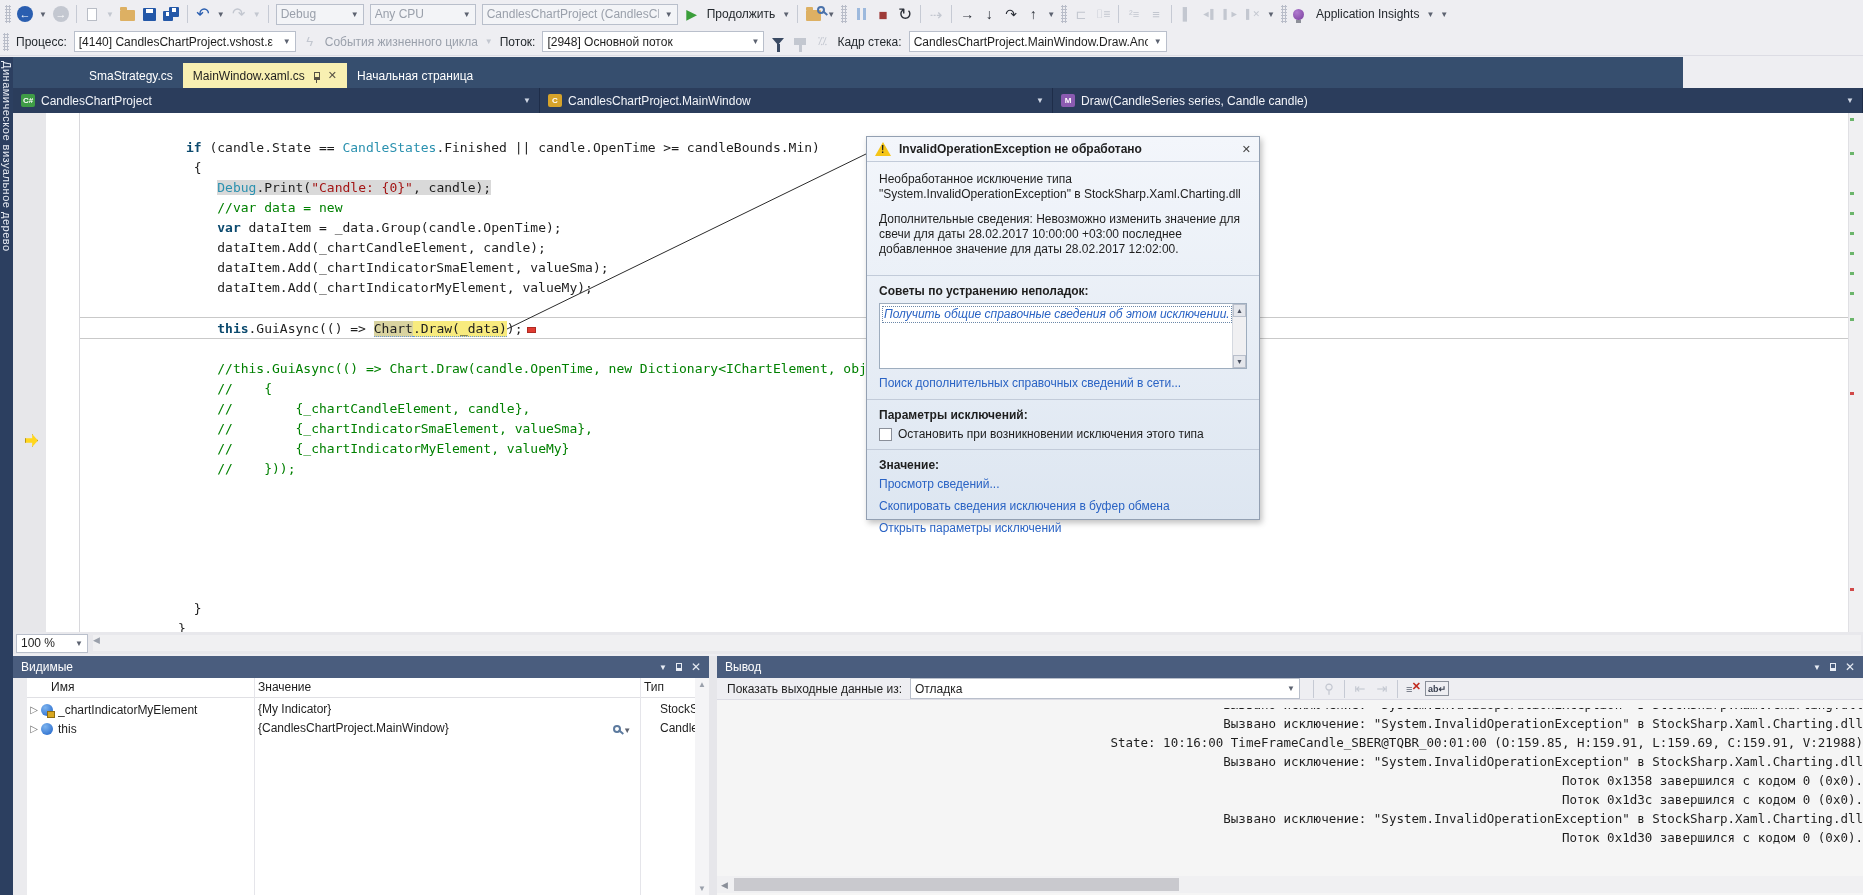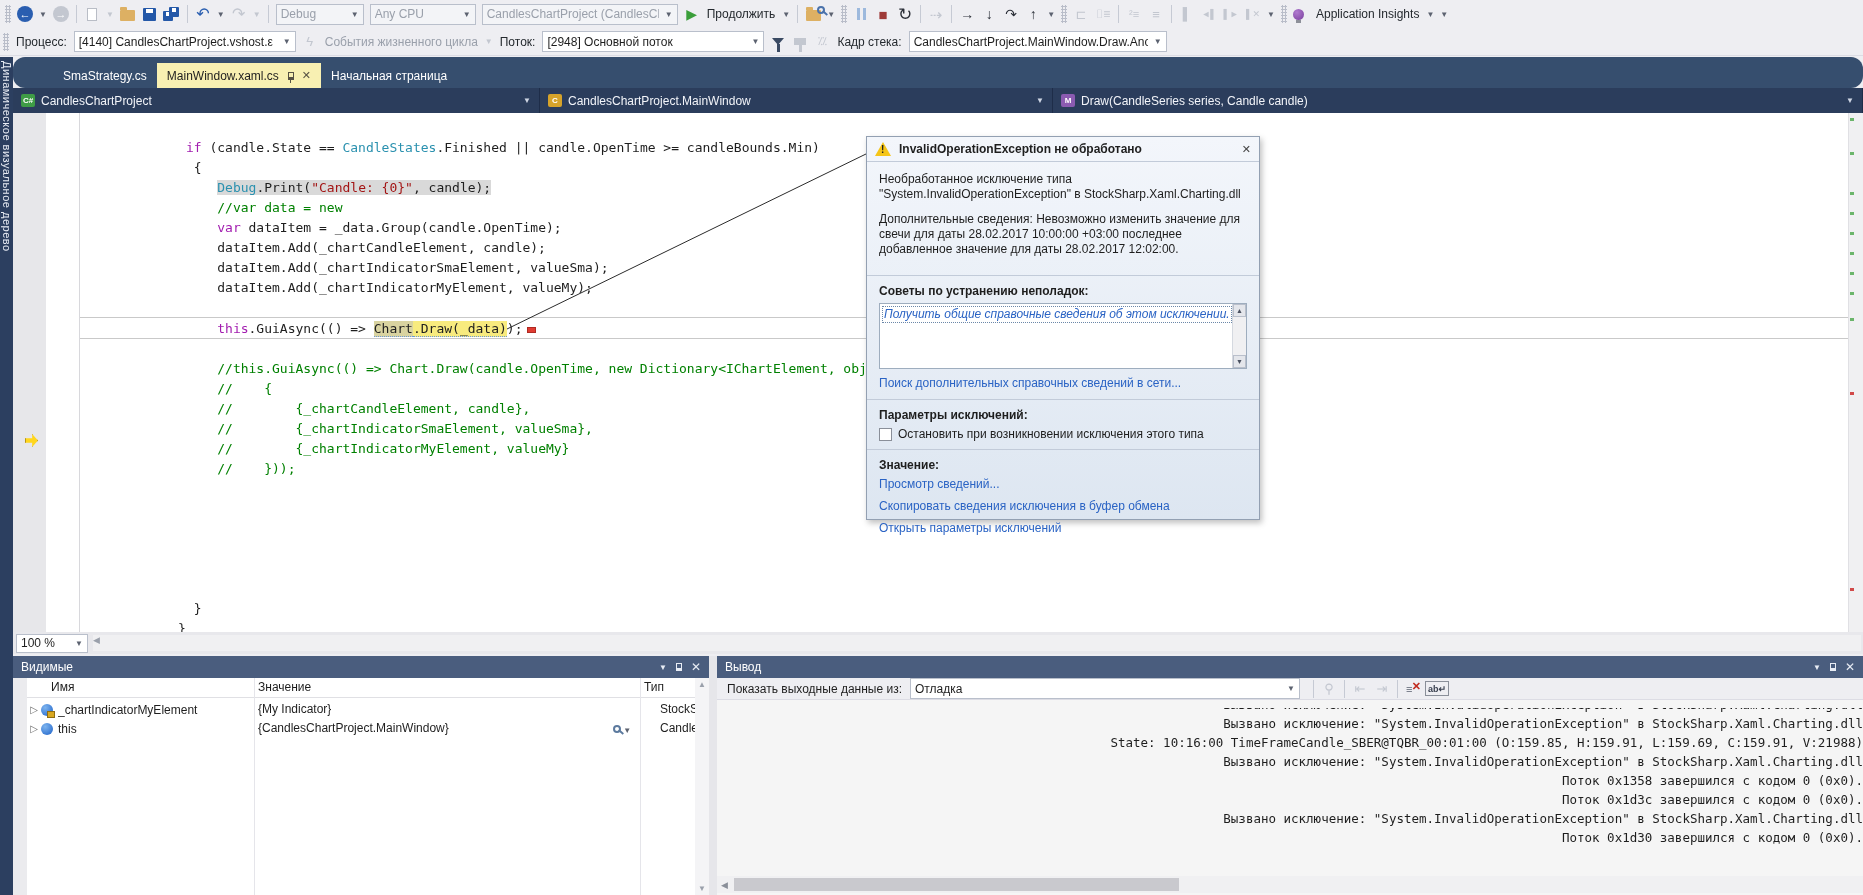--- a/index.html
+++ b/index.html
@@ -46,22 +46,22 @@
   .funnel.dis, .funnel.dis:after { border-top-color:#c3c7d0; background:#c3c7d0; }
   .pause { width:9px; height:12px; border-left:3px solid #9db9dd; border-right:3px solid #9db9dd; }
   .bulb { width:11px; height:11px; border-radius:50%;
     background:radial-gradient(circle at 35% 30%, #b07ad0, #7a3f9d); position:relative; margin-right:4px; }
   .bulb:after { content:""; position:absolute; left:3px; bottom:-3px; width:5px; height:3px; background:#8d9099; }
   .docic { width:10px; height:13px; background:#fff; border:1px solid #b9bdc6; }
   
   #sidestrip { position:absolute; left:0; top:57px; width:13px; height:838px; background:#2c3f60; z-index:3; }
   #sidestrip .vtxt { writing-mode:vertical-rl; color:#e8ecf4; font-size:11px; letter-spacing:.5px;
     margin:4px auto 0 1px; white-space:nowrap; }
-  #tabbar { position:absolute; left:13px; top:57px; width:1850px; height:31px; background:#364e6e;
-    display:flex; align-items:flex-end; padding-left:40px;border-radius:12px; }
+  #tabbar { position:absolute; left:13px; top:57px; width:1670px; height:31px; background:#364e6e;
+    display:flex; align-items:flex-end; padding-left:66px; }
   .tab { height:25px; display:inline-flex; align-items:center; padding:0 10px; color:#fff;
     white-space:nowrap; }
   .tab.active { background:#f8f0b2; color:#1e1e1e; }
   .tab .pin { width:6px; height:8px; border:1px solid #565143; border-bottom:3px solid #565143;
     margin-left:9px; position:relative; }
   .tab .pin:after { content:""; position:absolute; left:1.5px; bottom:-6px; width:1px; height:3px; background:#565143; }
   .tab .x { margin-left:8px; font-size:11px; color:#565143; }
   #navbar { position:absolute; left:13px; top:88px; width:1850px; height:25px; background:#2b3d5c;
     display:flex; align-items:stretch; z-index:2; }
   .nav-sec { display:flex; align-items:center; padding:0 8px; border-right:1px solid #1e2d49; color:#f2f4f9; }
@@ -69,21 +69,21 @@
   .badge { width:14px; height:13px; border-radius:2px; color:#fff; font-size:8px; font-weight:bold;
     display:inline-flex; align-items:center; justify-content:center; margin-right:6px; }
   
   #editor { position:absolute; left:13px; top:113px; width:1850px; height:519px; background:#fff; overflow:hidden; z-index:1; }
   #ind-margin { position:absolute; left:0; top:0; width:33px; height:519px; background:#e7e7ea; }
   #gutter-line { position:absolute; left:66px; top:0; width:1px; height:519px; background:#d8d8dc; }
   #code { position:absolute; left:67px; top:25px; right:15px; font-family:"DejaVu Sans Mono","Liberation Mono",monospace;
     font-size:13px; line-height:20px; white-space:pre; }
   .code-line { height:20px; padding-left:12px; position:relative; }
   .code-line.current { border-top:1px solid #c9c9c9; border-bottom:1px solid #c9c9c9; height:22px; margin-top:-1px; line-height:21px; }
-  .k { color:#a21caf; } .t { color:#2b91af; } .s { color:#a31515; } .c { color:#008000; } .p { color:#1e1e1e; }
+  .k { color:#0c4a6e;font-weight:bold; } .t { color:#2b91af; } .s { color:#a31515; } .c { color:#008000; } .p { color:#1e1e1e; }
   .bgg { background:#d9d9d9; }
   .y1 { background:#d9d3a0; border-bottom:1px dotted #6a98d8; }
   .y2 { background:#f8eb7e; border-bottom:1px dotted #6a98d8; }
   .errdot { display:inline-block; width:9px; height:6px; background:#e03c32; border:1px solid #b02a22;
     margin-left:4px; vertical-align:baseline; }
   #cur-arrow { position:absolute; left:12px; width:13px; height:13px; background:#ffd61e; border:1px solid #b8951a;
     clip-path:polygon(0 32%, 55% 32%, 55% 0, 100% 50%, 55% 100%, 55% 68%, 0 68%); }
   #vscroll { position:absolute; right:0; top:0; width:15px; height:519px; background:#f0f0f2; border-left:1px solid #e0e0e4; }
   .smark { position:absolute; left:1px; width:4px; height:3px; }
   

